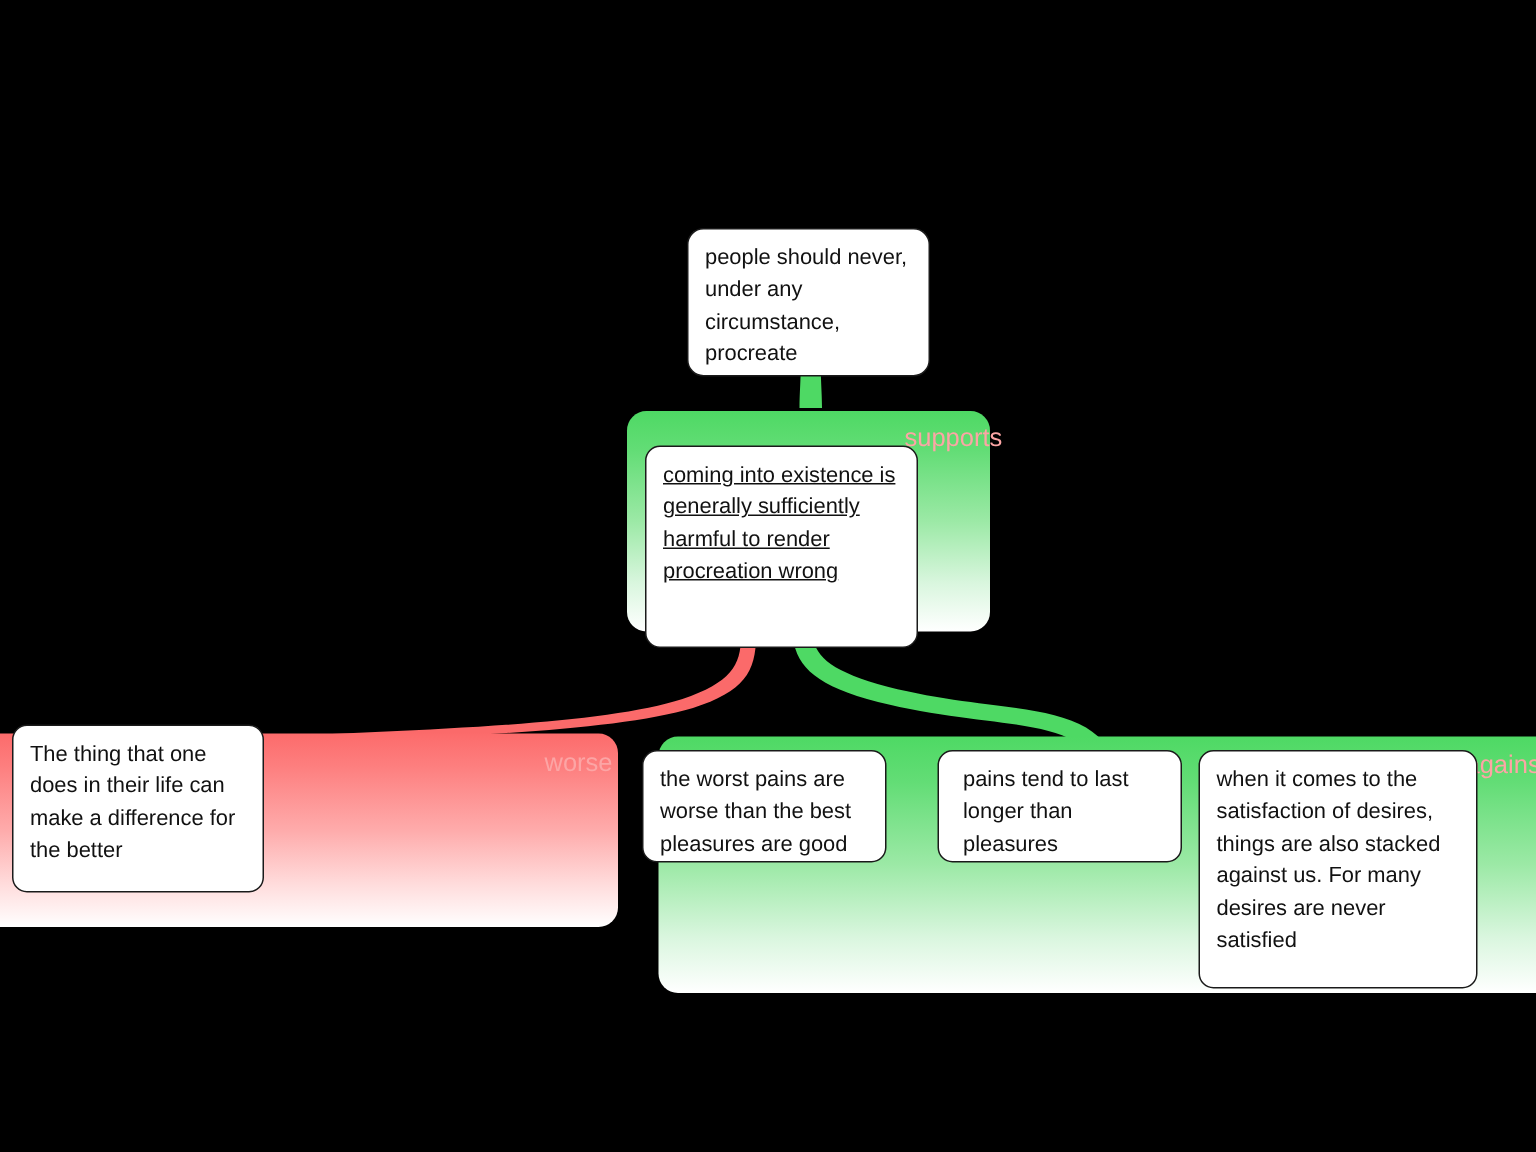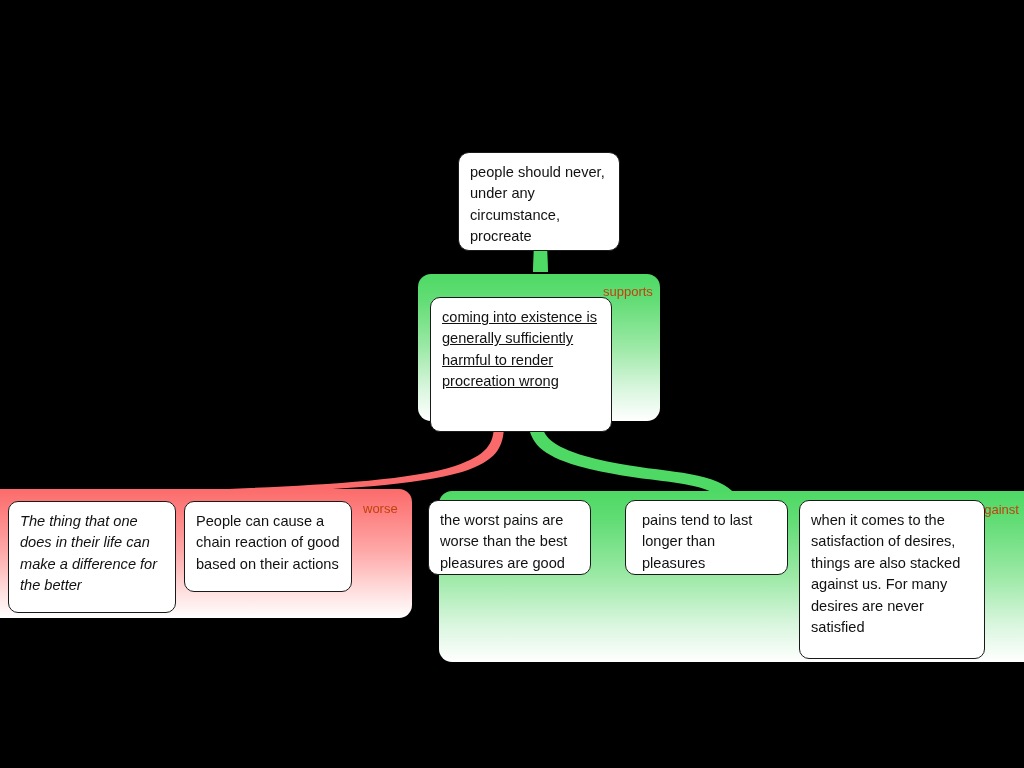--- a/index.html
+++ b/index.html
@@ -31,22 +31,22 @@
     box-sizing: border-box;
   }
   .group.green {
     background: linear-gradient(to bottom, #4ed964 0%, #63dd76 18%, #9ce9a6 50%, #d9f6de 78%, #ffffff 100%);
   }
   .group.red {
     background: linear-gradient(to bottom, #fc6b6b 0%, #fd8080 18%, #feabab 50%, #ffdcdc 78%, #ffffff 100%);
   }
   .group-label {
     position: absolute;
-    font-size: 13px;
-    color: #c2410c;
+    font-size: 17px;
+    color: #fca5a5;
     white-space: nowrap;
     line-height: 13px;
   }
 
   
   .card {
     position: absolute;
     background: #ffffff;
     border: 1.2px solid #1a1a1a;
     border-radius: 10px;
@@ -101,22 +101,21 @@
   <div class="card top-claim" style="left:458px; top:107px; width:162px; height:99px;">people should never, under any circumstance, procreate</div>
 
   <div class="group green" style="left:418px; top:274px; width:242px; height:147px;">
   </div>
   <div class="group-label" style="left:603px; top:285px;">supports</div>
   <div class="card" style="left:430px; top:297px; width:182px; height:135px;text-decoration:underline;">coming into existence is generally sufficiently harmful to render procreation wrong</div>
 
   <div class="group red" style="left:-12px; top:489px; width:424px; height:129px;">
   </div>
   <div class="group-label" style="left:363px; top:502px;">worse</div>
-  <div class="card" style="left:8px; top:501px; width:168px; height:112px;font-style:italic;">The thing that one does in their life can make a difference for the better</div>
-  <div class="card" style="left:184px; top:501px; width:168px; height:91px;">People can cause a chain reaction of good based on their actions</div>
+  <div class="card" style="left:8px; top:483px; width:168px; height:112px;">The thing that one does in their life can make a difference for the better</div>
 
   <div class="group green" style="left:439px; top:491px; width:597px; height:171px;">
   </div>
   <div class="group-label" style="left:977px; top:503px;">against</div>
   <div class="card" style="left:428px; top:500px; width:163px; height:75px;">the worst pains are worse than the best pleasures are good</div>
   <div class="card" style="left:625px; top:500px; width:163px; height:75px;padding-left:16px;">pains tend to last longer than pleasures</div>
   <div class="card" style="left:799px; top:500px; width:186px; height:159px;">when it comes to the satisfaction of desires, things are also stacked against us. For many desires are never satisfied</div>
 
 </div>
 

